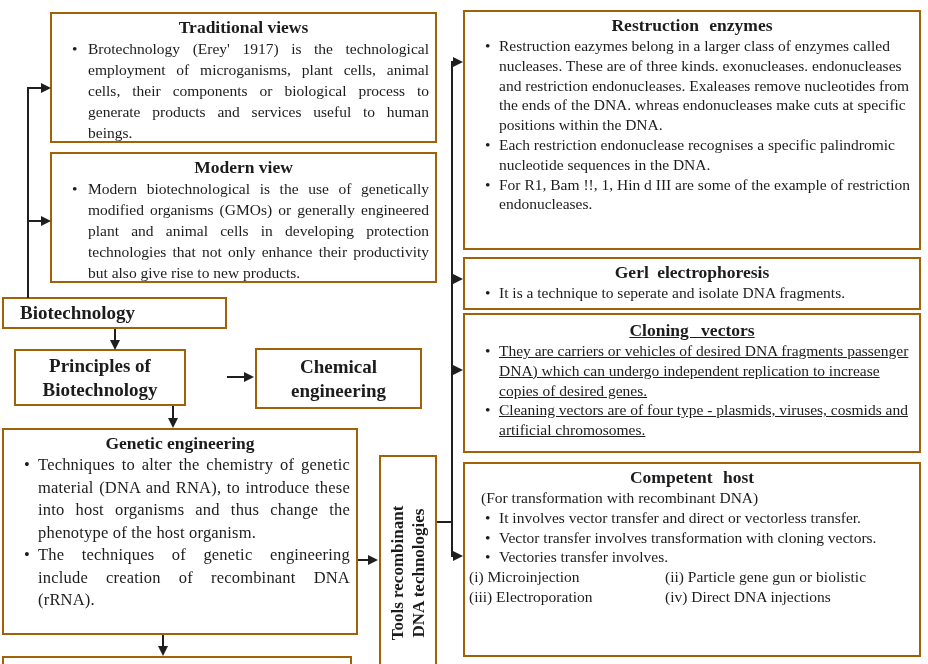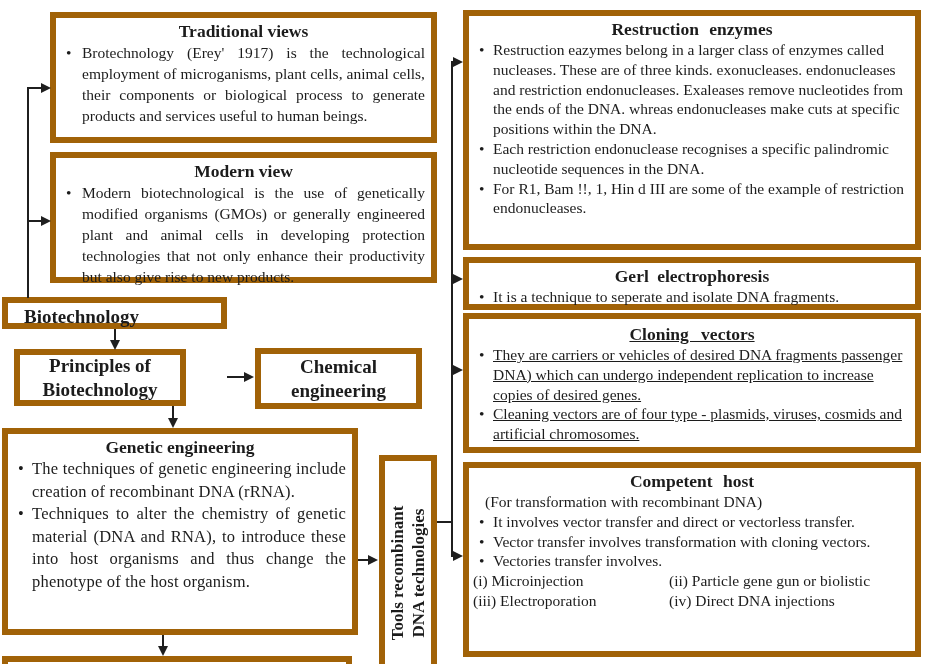--- a/index.html
+++ b/index.html
@@ -3,27 +3,27 @@
 <meta charset="utf-8">
 <style>
   html,body{margin:0;padding:0;background:#888;}
   .canvas{
     position:relative;width:928px;height:664px;overflow:hidden;
     background:#ffffff;color:#1c1c1c;
     font-family:"Liberation Serif","DejaVu Serif",serif;
   }
   .box{
     position:absolute;box-sizing:border-box;
-    border:6px solid #a16207;background:#fff;
+    border:2px solid #a16207;background:#fff;
   }
   .title{
     font-weight:bold;text-align:center;font-size:17.5px;line-height:22px;
   }
   .title.sp{word-spacing:6px;}
-  .bullets{padding:0 6px 0 6px;}
+  .bullets{padding:0 6px 0 16px;}
   .bullet{position:relative;padding-left:18px;margin:0;}
   .bullet::before{content:"\2022";position:absolute;left:4px;}
   
   .rbody{font-size:15.5px;line-height:19.8px;}
   
   .lbody{font-size:15.5px;line-height:21px;text-align:justify;}
   .lbody .bullet{padding-left:20px;}
   
   .gbody{font-size:16.5px;line-height:22.5px;text-align:justify;letter-spacing:.2px;}
   .gbody .bullet{padding-left:18px;}
@@ -71,22 +71,22 @@
     <span style="width:150px;">Principles of Biotechnology</span>
   </div>
 
   <div class="box labelbox center" style="left:255px;top:348px;width:167px;height:61px;text-align:center;">
     <span style="width:120px;">Chemical engineering</span>
   </div>
 
   <div class="box" style="left:2px;top:428px;width:356px;height:207px;padding-top:2px;">
     <div class="title">Genetic engineering</div>
     <div class="bullets gbody">
+      <div class="bullet">Techniques to alter the chemistry of genetic material (DNA and RNA), to introduce these into host organisms and thus change the phenotype of the host organism.</div>
       <div class="bullet">The techniques of genetic engineering include creation of recombinant DNA (rRNA).</div>
-      <div class="bullet">Techniques to alter the chemistry of genetic material (DNA and RNA), to introduce these into host organisms and thus change the phenotype of the host organism.</div>
     </div>
   </div>
 
   <div class="box" style="left:2px;top:656px;width:350px;height:30px;"></div>
 
   <div class="box" style="left:379px;top:455px;width:58px;height:235px;">
     <div class="tools-rot">
       <span style="display:block;">Tools recombinant</span>
       <span style="display:block;">DNA technologies</span>
     </div>

